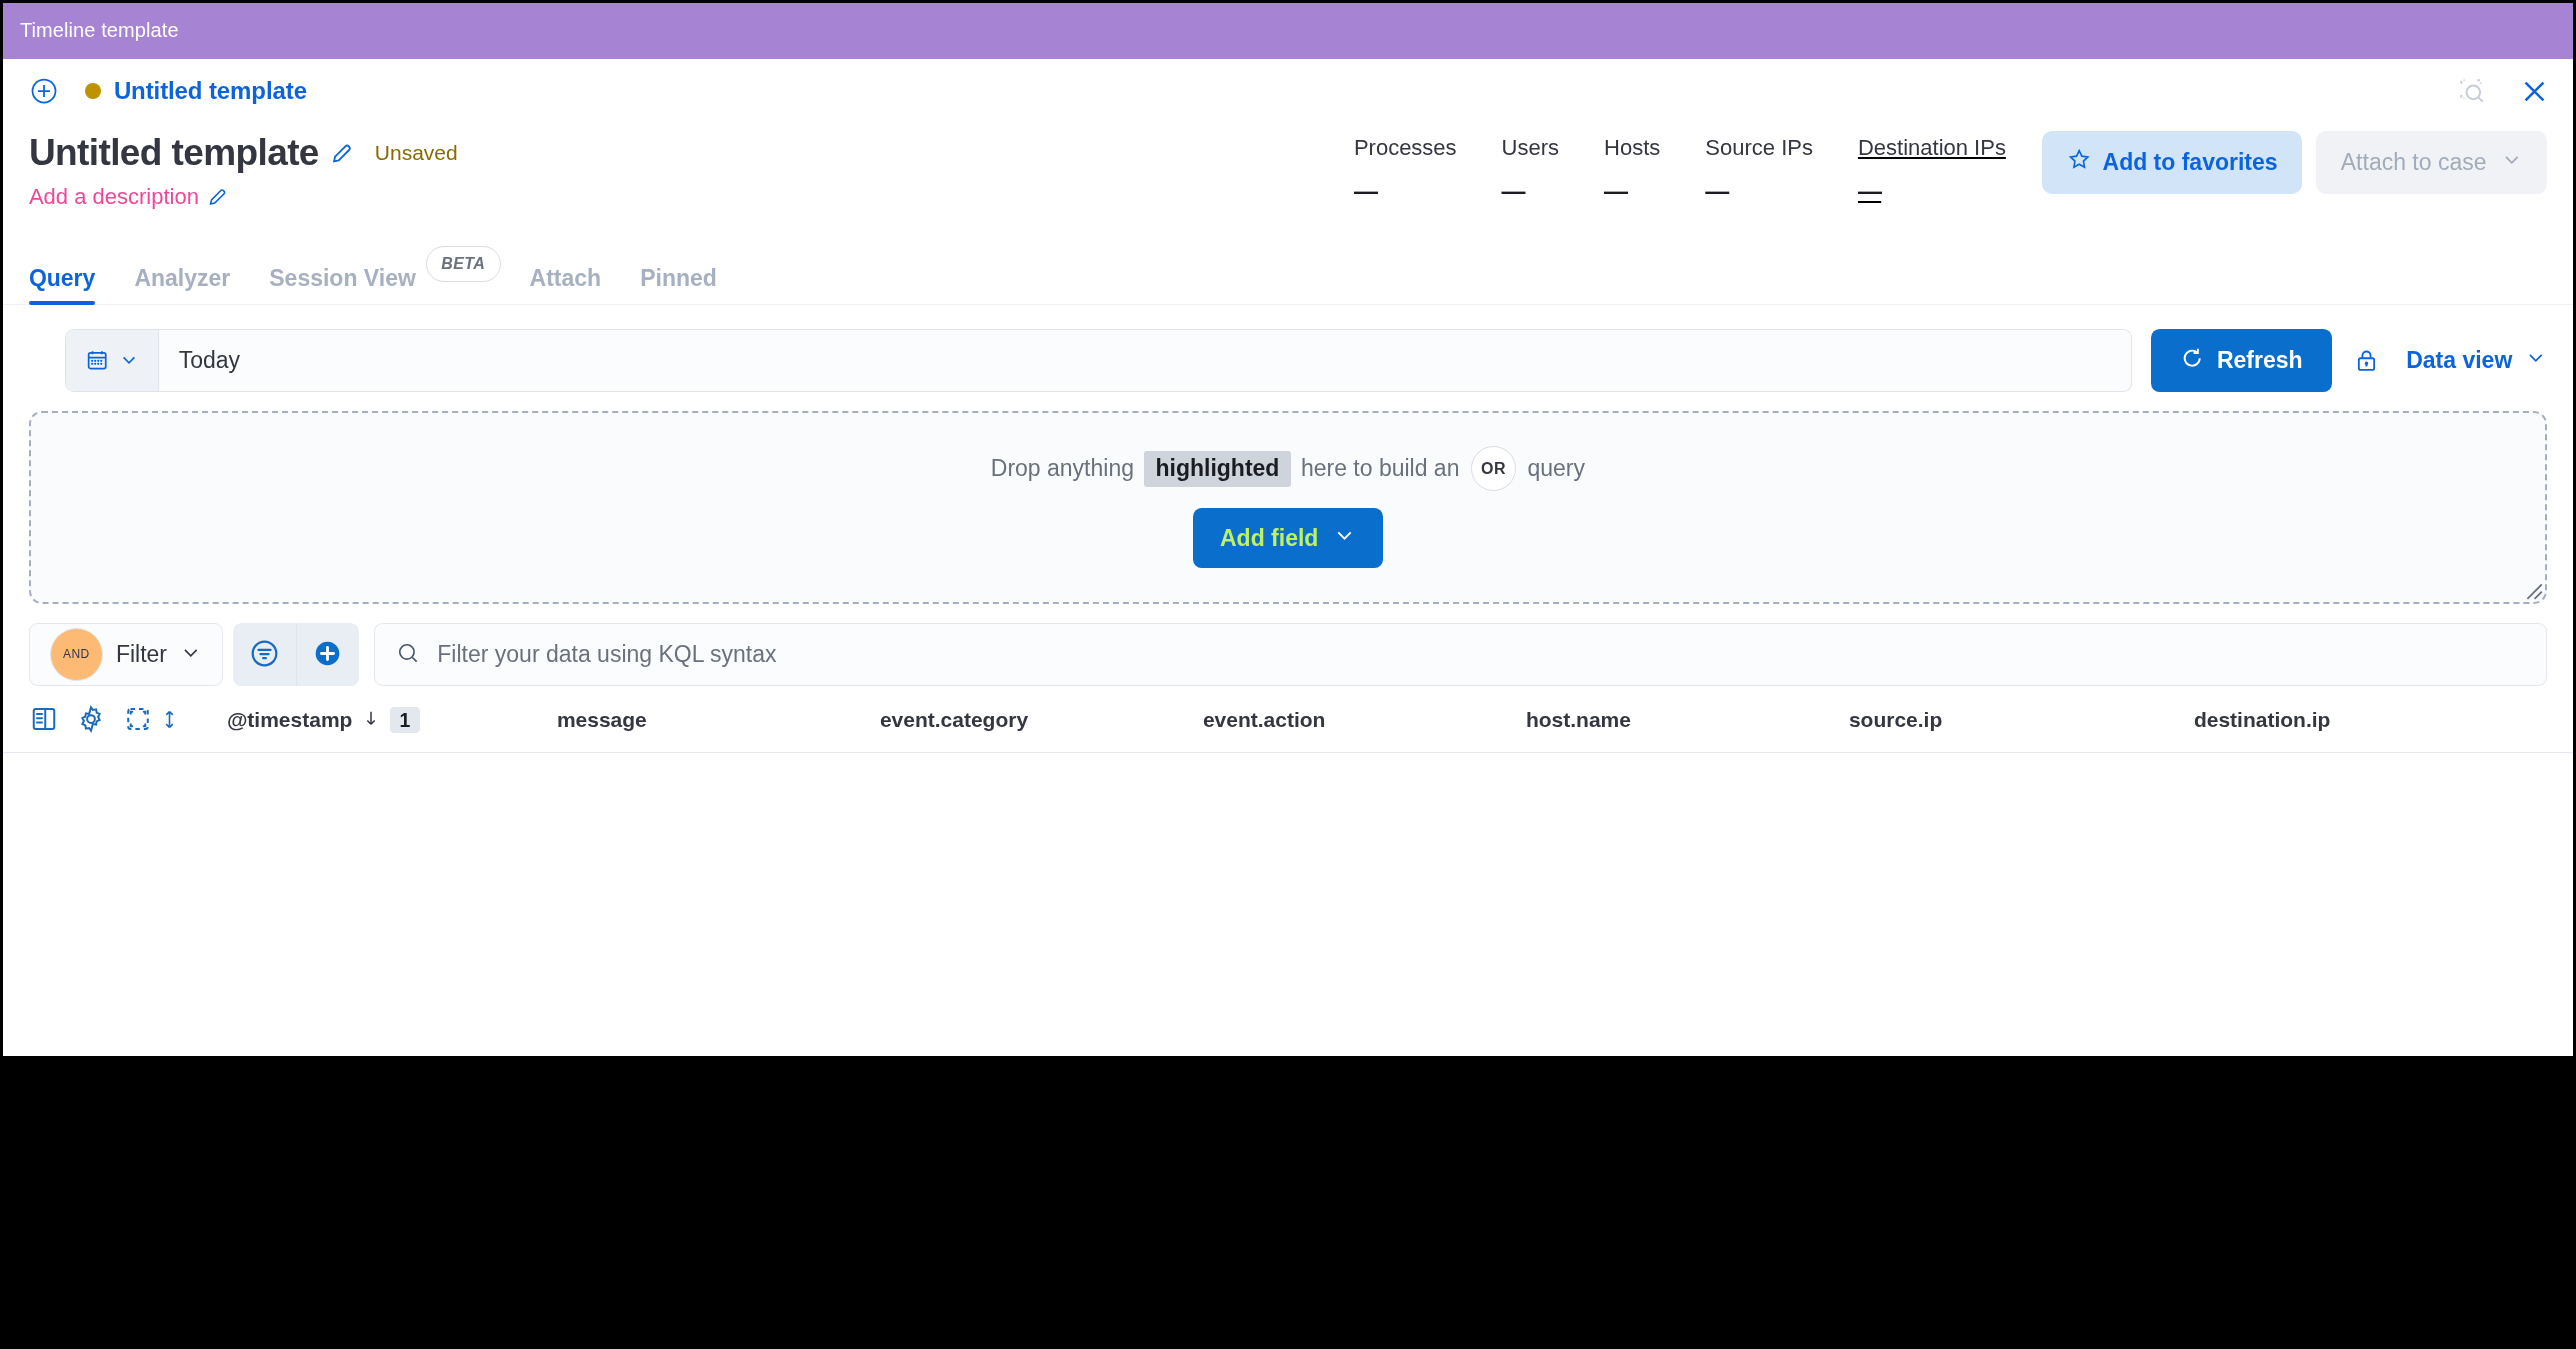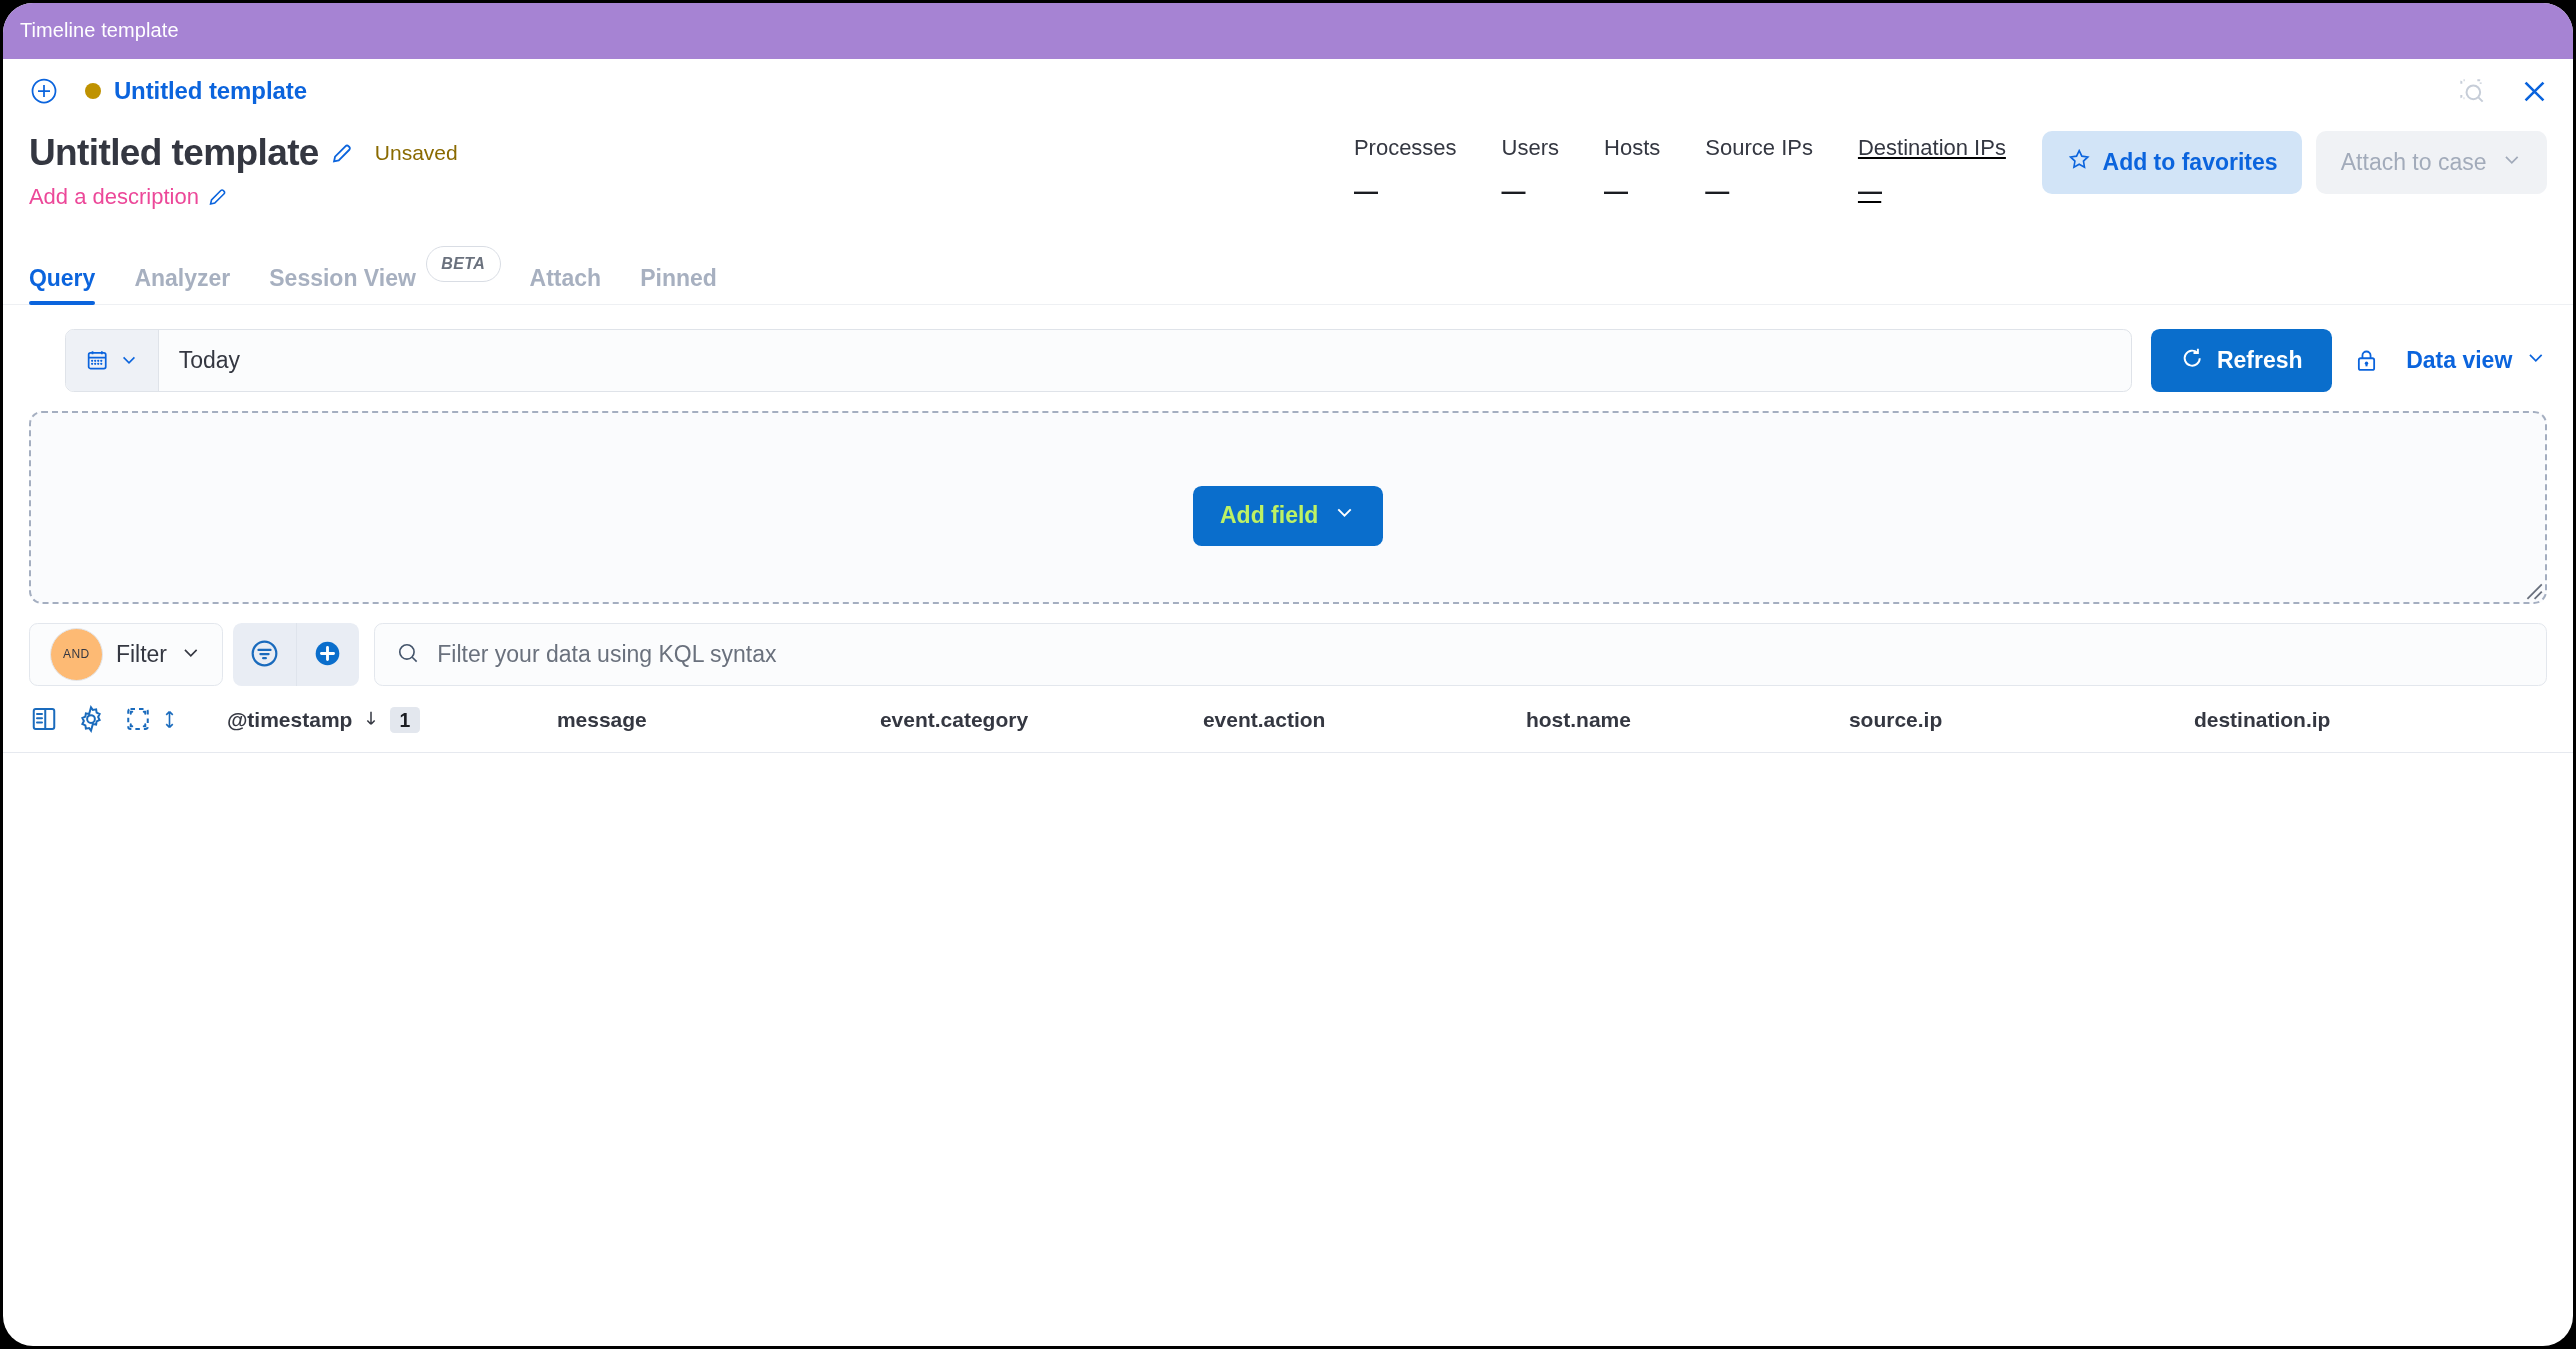--- a/index.html
+++ b/index.html
@@ -5,24 +5,23 @@
   * { box-sizing: border-box; margin: 0; padding: 0; }
   html, body {
     width: 2576px; height: 1349px;
     background: #000;
     font-family: "Liberation Sans", sans-serif;
     -webkit-font-smoothing: antialiased;
   }
   #app {
     position: absolute;
     left: 2.9px; top: 2.9px;
-    width: 2570px; height: 1343px;
+    width: 2570px; height: 1053px;
     background: #ffffff;
     overflow: hidden;
-    border-radius: 30px;
   }
 
   
   .flyout-bar {
     height: 56px;
     background: #a683d3;
     display: flex;
     align-items: center;
     padding-left: 17px;
   }
@@ -602,20 +601,27 @@
       <span>
         <svg width="21.6" height="21.6" viewBox="0 0 24 24" fill="none" stroke="#0b64dd" stroke-width="1.9">
           <path d="M5.5 8.8 12 15.4l6.5-6.6"></path>
         </svg>
       </span>
     </button>
   </div>
 
   <div class="dropzone-wrap">
     <div class="dropzone">
+      <div class="dz-line">
+        <span>Drop anything</span>
+        <span class="hl">highlighted</span>
+        <span>here to build an</span>
+        <span class="dz-or">OR</span>
+        <span>query</span>
+      </div>
       <button class="btn-addfield">
         <span>Add field</span>
         <span>
           <svg width="23" height="23" viewBox="0 0 24 24" fill="none" stroke="#ffffff" stroke-width="2">
             <path d="M5.5 8.8 12 15.4l6.5-6.6"></path>
           </svg>
         </span>
       </button>
       <span class="resize-grip">
         <svg width="21.6" height="21.6" viewBox="0 0 12 12" fill="none" stroke="#69707d" stroke-width="1">

